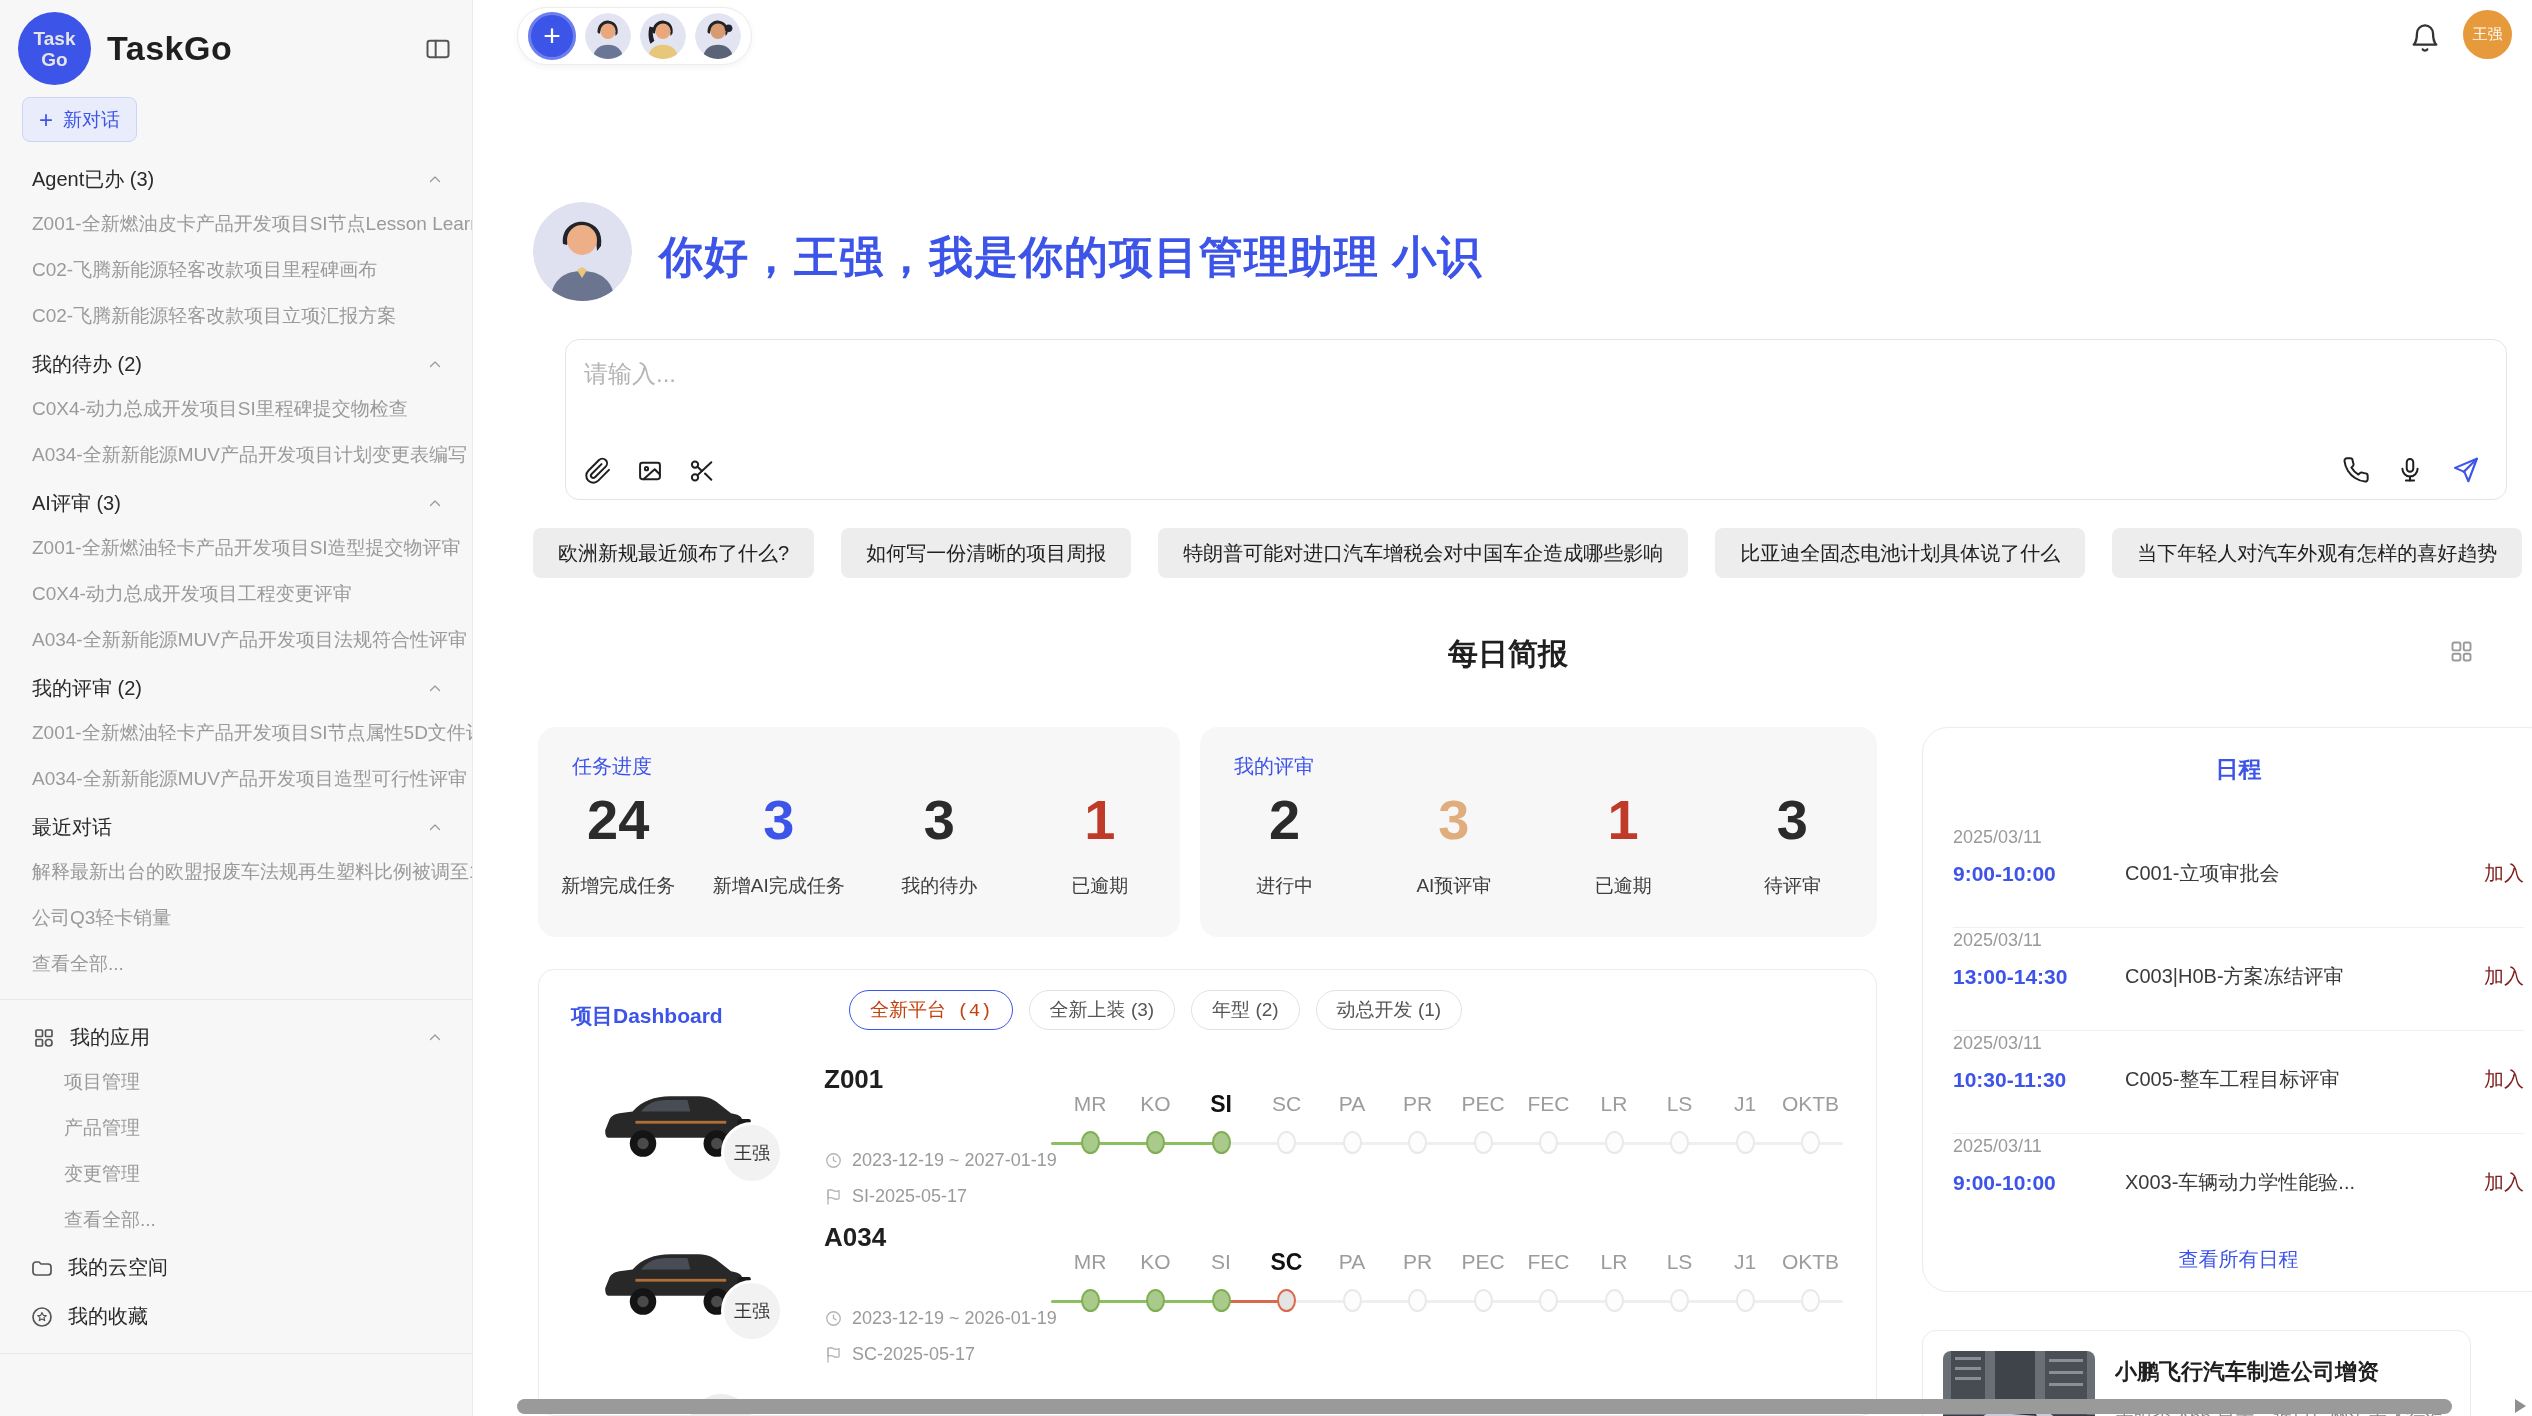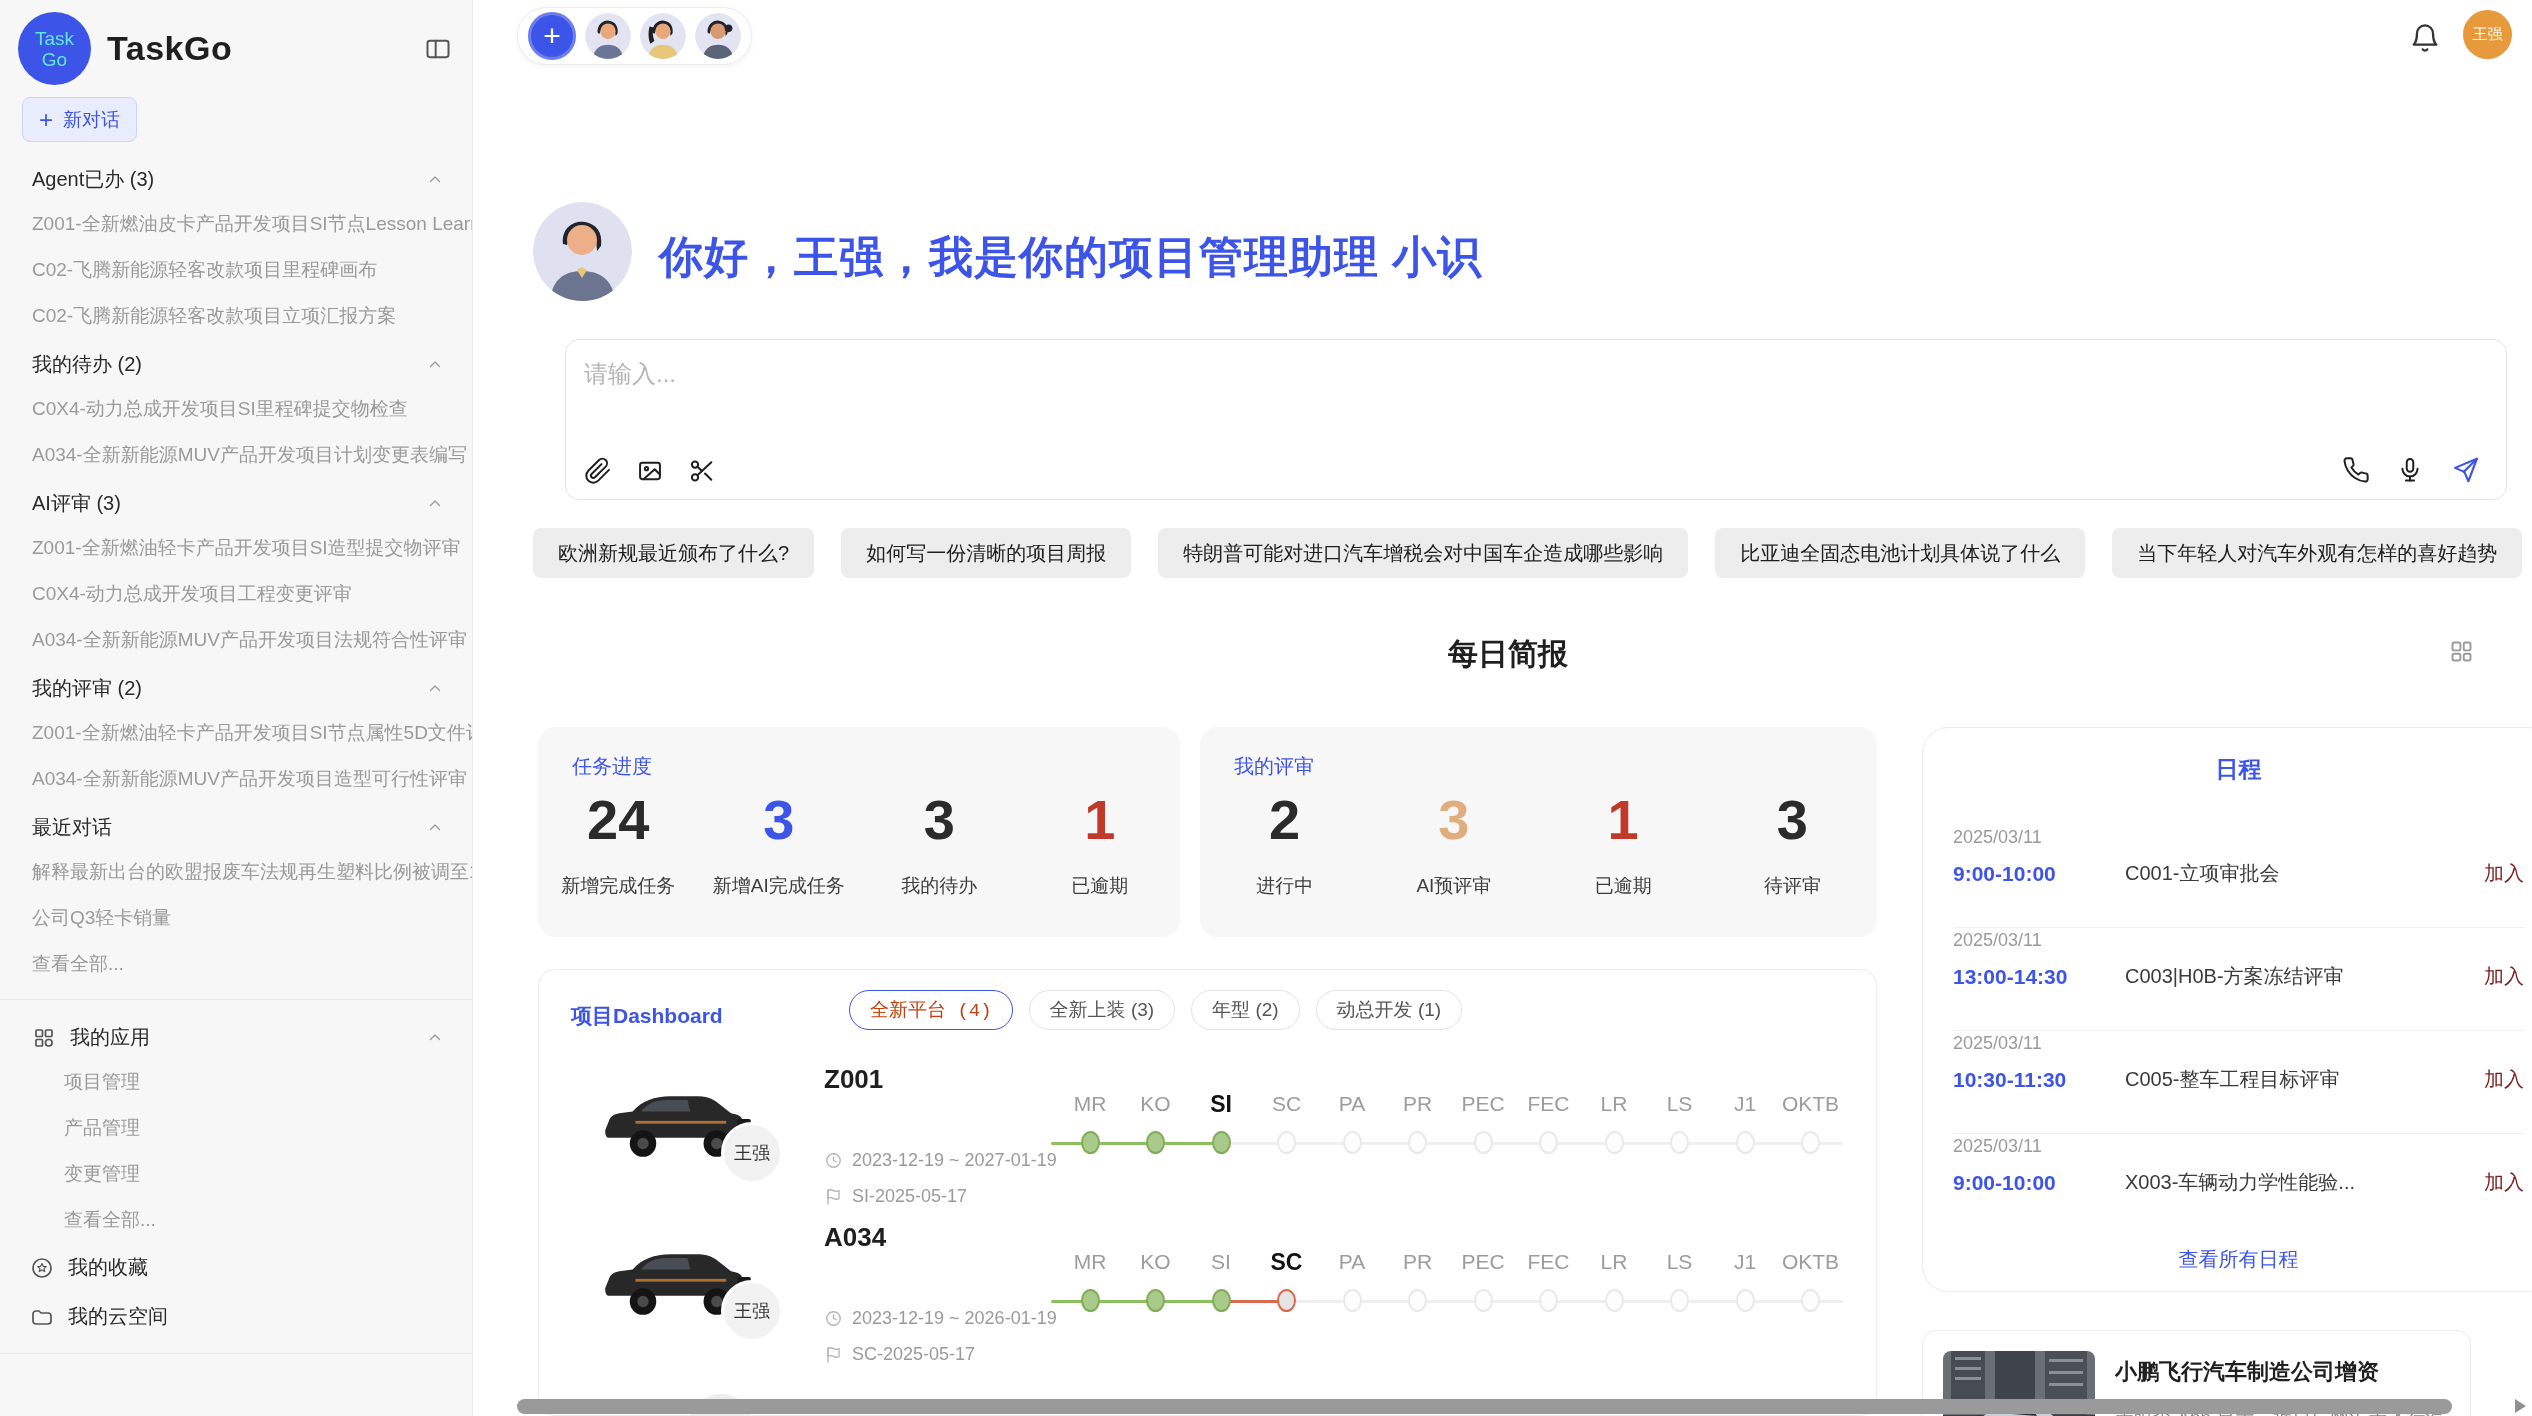--- a/index.html
+++ b/index.html
@@ -4,23 +4,23 @@
 <style>
   * { margin:0; padding:0; box-sizing:border-box; }
   html,body { width:2532px; height:1416px; overflow:hidden; background:#fff;
     font-family:"Liberation Sans","DejaVu Sans",sans-serif; color:#1f1f1f; }
   .page { position:relative; width:2532px; height:1416px; }
 
   
   .sidebar { position:absolute; left:0; top:0; width:473px; height:1416px;
     background:#f7f7f8; border-right:1px solid #ebebeb; overflow:hidden; }
   .sb-head { display:flex; align-items:center; padding:12px 20px 10px 18px; }
-  .logo { width:73px; height:73px; border-radius:50%; background:#3d54e8; color:#5eead4;
+  .logo { width:73px; height:73px; border-radius:50%; background:#3d54e8; color:#e5e5e5;
     display:flex; flex-direction:column; align-items:center; justify-content:center;
-    font-size:19px; line-height:21px; font-weight:400; }
+    font-size:19px; line-height:21px; font-weight:700; }
   .app-title { font-size:34px; font-weight:700; margin-left:16px; letter-spacing:.5px; }
   .collapse-btn { margin-left:auto; color:#555; width:28px; height:28px; cursor:pointer; }
   .new-chat { margin:2px 22px 12px; height:45px; border-radius:8px; background:#e9ecfb;
     border:1px solid #ccd4f6; color:#3d54e8; font-size:19px; display:flex; align-items:center;
     justify-content:flex-start; padding:0 16px; gap:10px; cursor:pointer; }
   .new-chat .plus { font-size:24px; line-height:1; }
   .sb-section-head { display:flex; align-items:center; padding:12px 28px 8px 32px;
     font-size:20px; color:#2a2a2a; cursor:pointer; }
   .sb-section-head .chev { margin-left:auto; color:#9a9a9a; width:18px; height:18px; }
   .sb-item { padding:10px 18px 10px 32px; font-size:19px; color:#9a9a9a; white-space:nowrap;
@@ -286,34 +286,34 @@
 
         <div class="sb-subitem">变更管理</div>
       </div>
     <div class="sb-subitem">查看全部...</div>
 
     <div>
 
         <div class="sb-link">
           <span class="ic">
             <svg viewBox="0 0 24 24" fill="none" stroke="currentColor" stroke-width="1.7" stroke-linecap="round" stroke-linejoin="round">
-              <circle cx="12" cy="12" r="9"></circle>
-              <path d="M12 7.5l1.3 2.8 3 .3-2.3 2 .7 3-2.7-1.6-2.7 1.6.7-3-2.3-2 3-.3z" stroke-width="1.2"></path>
-            </svg>
-          </span>
-          <span>我的收藏</span>
+              <path d="M3 9a3 3 0 0 1 3-3h3l2 2h7a3 3 0 0 1 3 3v5a3 3 0 0 1-3 3H6a3 3 0 0 1-3-3z"></path>
+            </svg>
+          </span>
+          <span>我的云空间</span>
         </div>
 
         <div class="sb-link">
           <span class="ic">
             <svg viewBox="0 0 24 24" fill="none" stroke="currentColor" stroke-width="1.7" stroke-linecap="round" stroke-linejoin="round">
-              <path d="M3 9a3 3 0 0 1 3-3h3l2 2h7a3 3 0 0 1 3 3v5a3 3 0 0 1-3 3H6a3 3 0 0 1-3-3z"></path>
-            </svg>
-          </span>
-          <span>我的云空间</span>
+              <circle cx="12" cy="12" r="9"></circle>
+              <path d="M12 7.5l1.3 2.8 3 .3-2.3 2 .7 3-2.7-1.6-2.7 1.6.7-3-2.3-2 3-.3z" stroke-width="1.2"></path>
+            </svg>
+          </span>
+          <span>我的收藏</span>
         </div>
       </div>
 
     <div class="sb-divider"></div>
 
     <div>
 
         <div class="sb-link">
           
           

